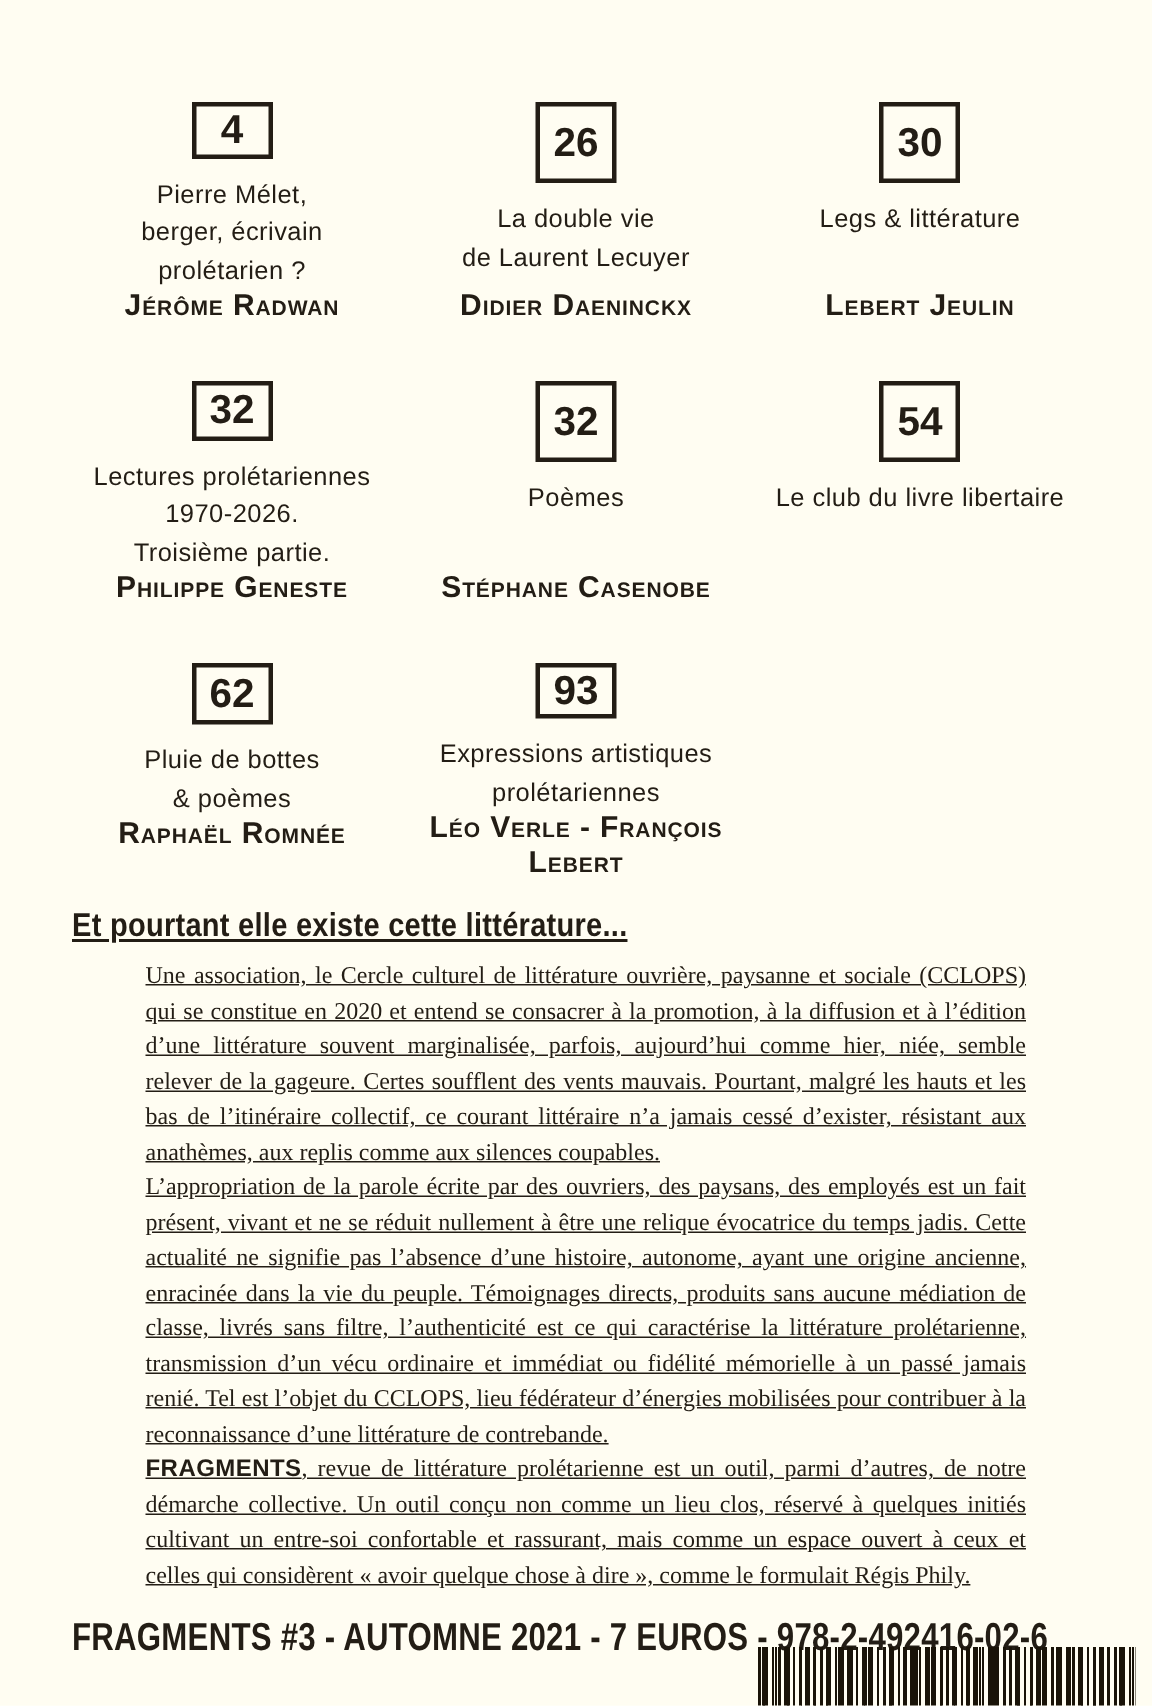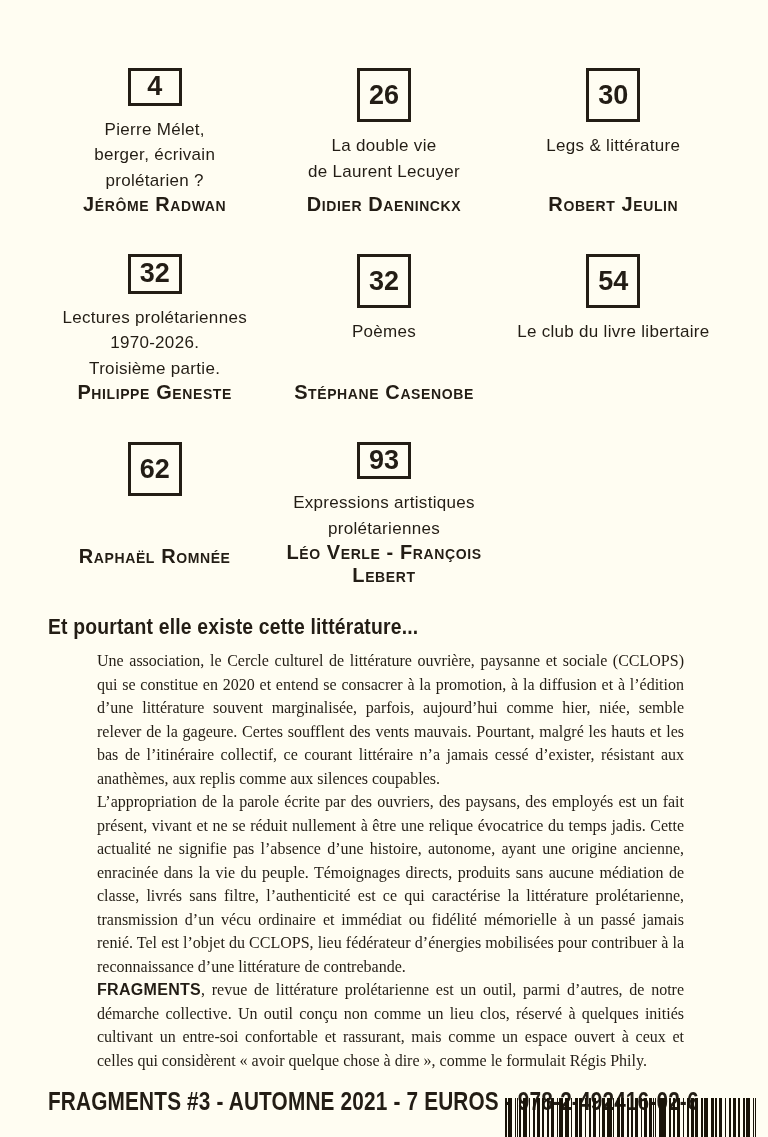--- a/index.html
+++ b/index.html
@@ -37,21 +37,21 @@
     white-space:pre-line;
   }
   .author {
     margin-top:auto;
     font-weight:700;
     font-variant:small-caps;
     font-size:20px;
     letter-spacing:0.6px;
   }
   
-  .intro { margin:46px 48px 0; }
+  .intro { margin:36px 48px 0;text-decoration:underline; }
   .intro h1 {
     margin:0 0 10px;
     font-size:22px; font-weight:700; line-height:1.15;
     letter-spacing:0.2px;
     white-space:nowrap;
     transform:scaleX(0.88); transform-origin:left center;
   }
   .intro p {
     margin:0 36px 0 49px;
     font-family:"Liberation Serif", serif;
@@ -105,21 +105,21 @@
       <div class="title">La double vie
 de Laurent Lecuyer</div>
       <div class="author">Didier Daeninckx</div>
     </div>
 
     <div class="cell">
       <div class="numbox">
         <span>30</span>
       </div>
       <div class="title">Legs &amp; littérature</div>
-      <div class="author">Robert Jeulin</div>
+      <div class="author">Lebert Jeulin</div>
     </div>
 
     <div class="cell">
       <div class="numbox">
         <span>32</span>
       </div>
       <div class="title">Lectures prolétariennes
 1970-2026.
 Troisième partie.</div>
       <div class="author">Philippe Geneste</div>
@@ -138,20 +138,22 @@
         <span>54</span>
       </div>
       <div class="title">Le club du livre libertaire</div>
       <div class="author"></div>
     </div>
 
     <div class="cell">
       <div class="numbox">
         <span>62</span>
       </div>
+      <div class="title">Pluie de bottes
+&amp; poèmes</div>
       <div class="author">Raphaël Romnée</div>
     </div>
 
     <div class="cell">
       <div class="numbox">
         <span>93</span>
       </div>
       <div class="title">Expressions artistiques
 prolétariennes</div>
       <div class="author">Léo Verle - François Lebert</div>

